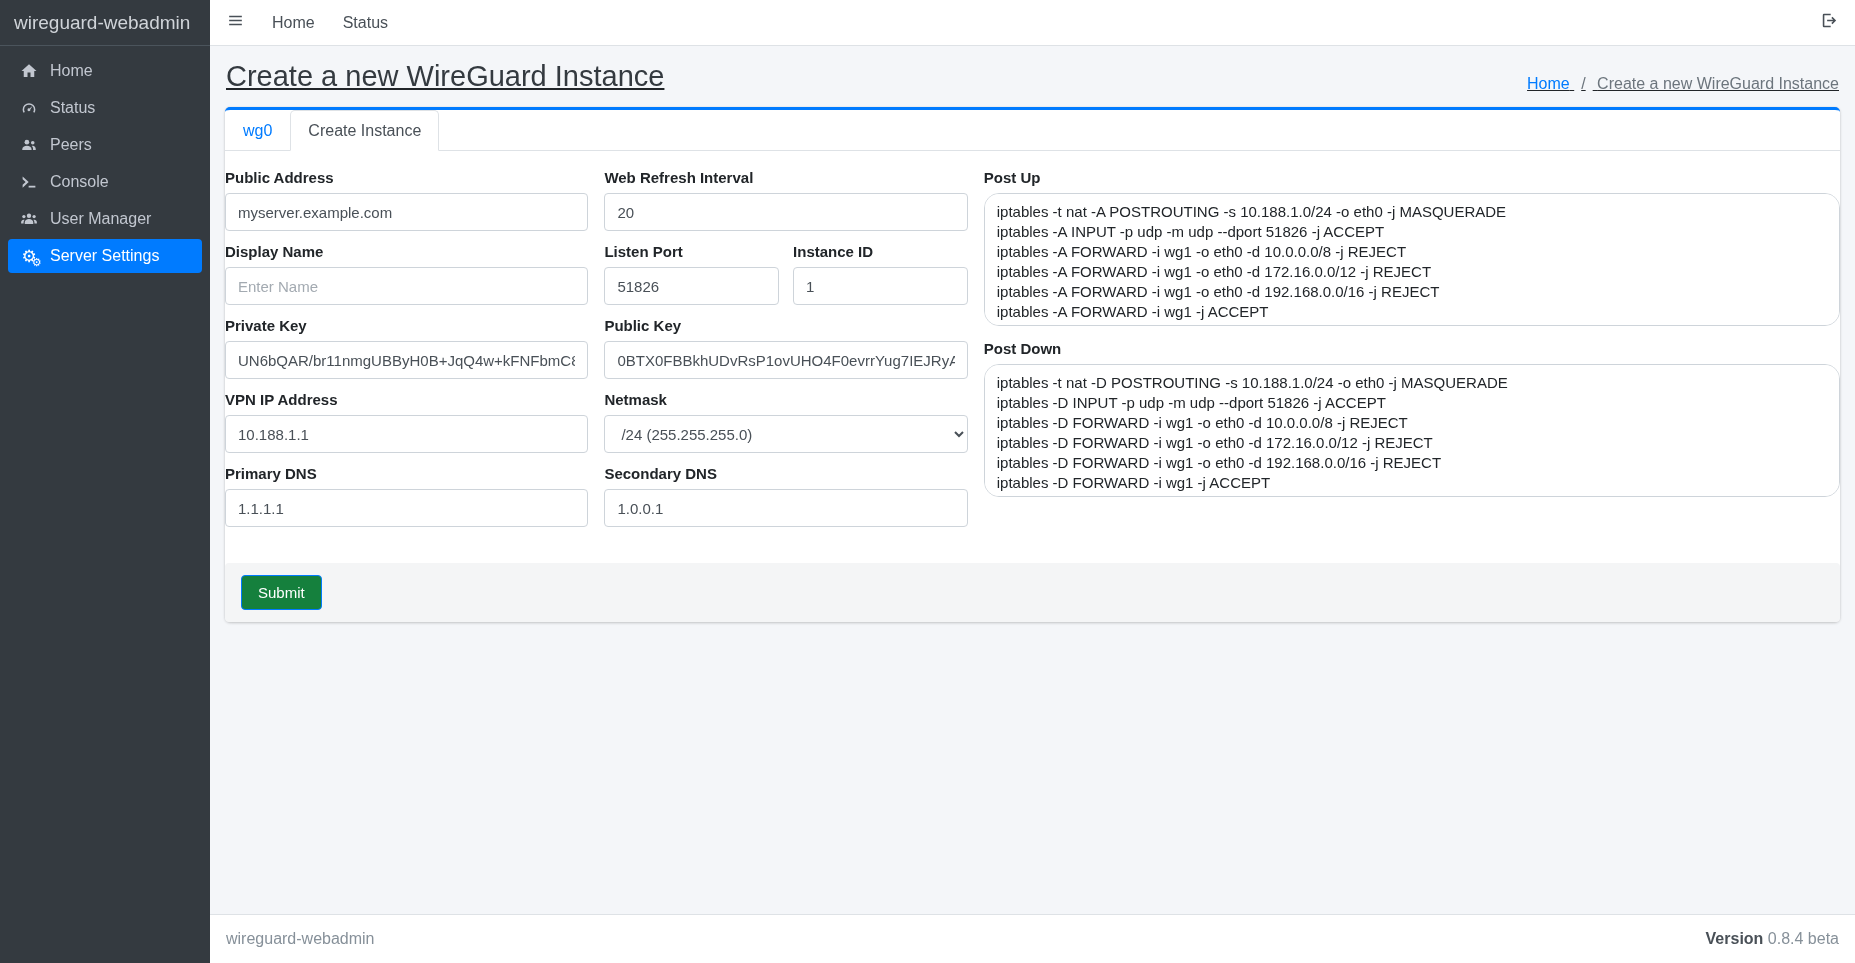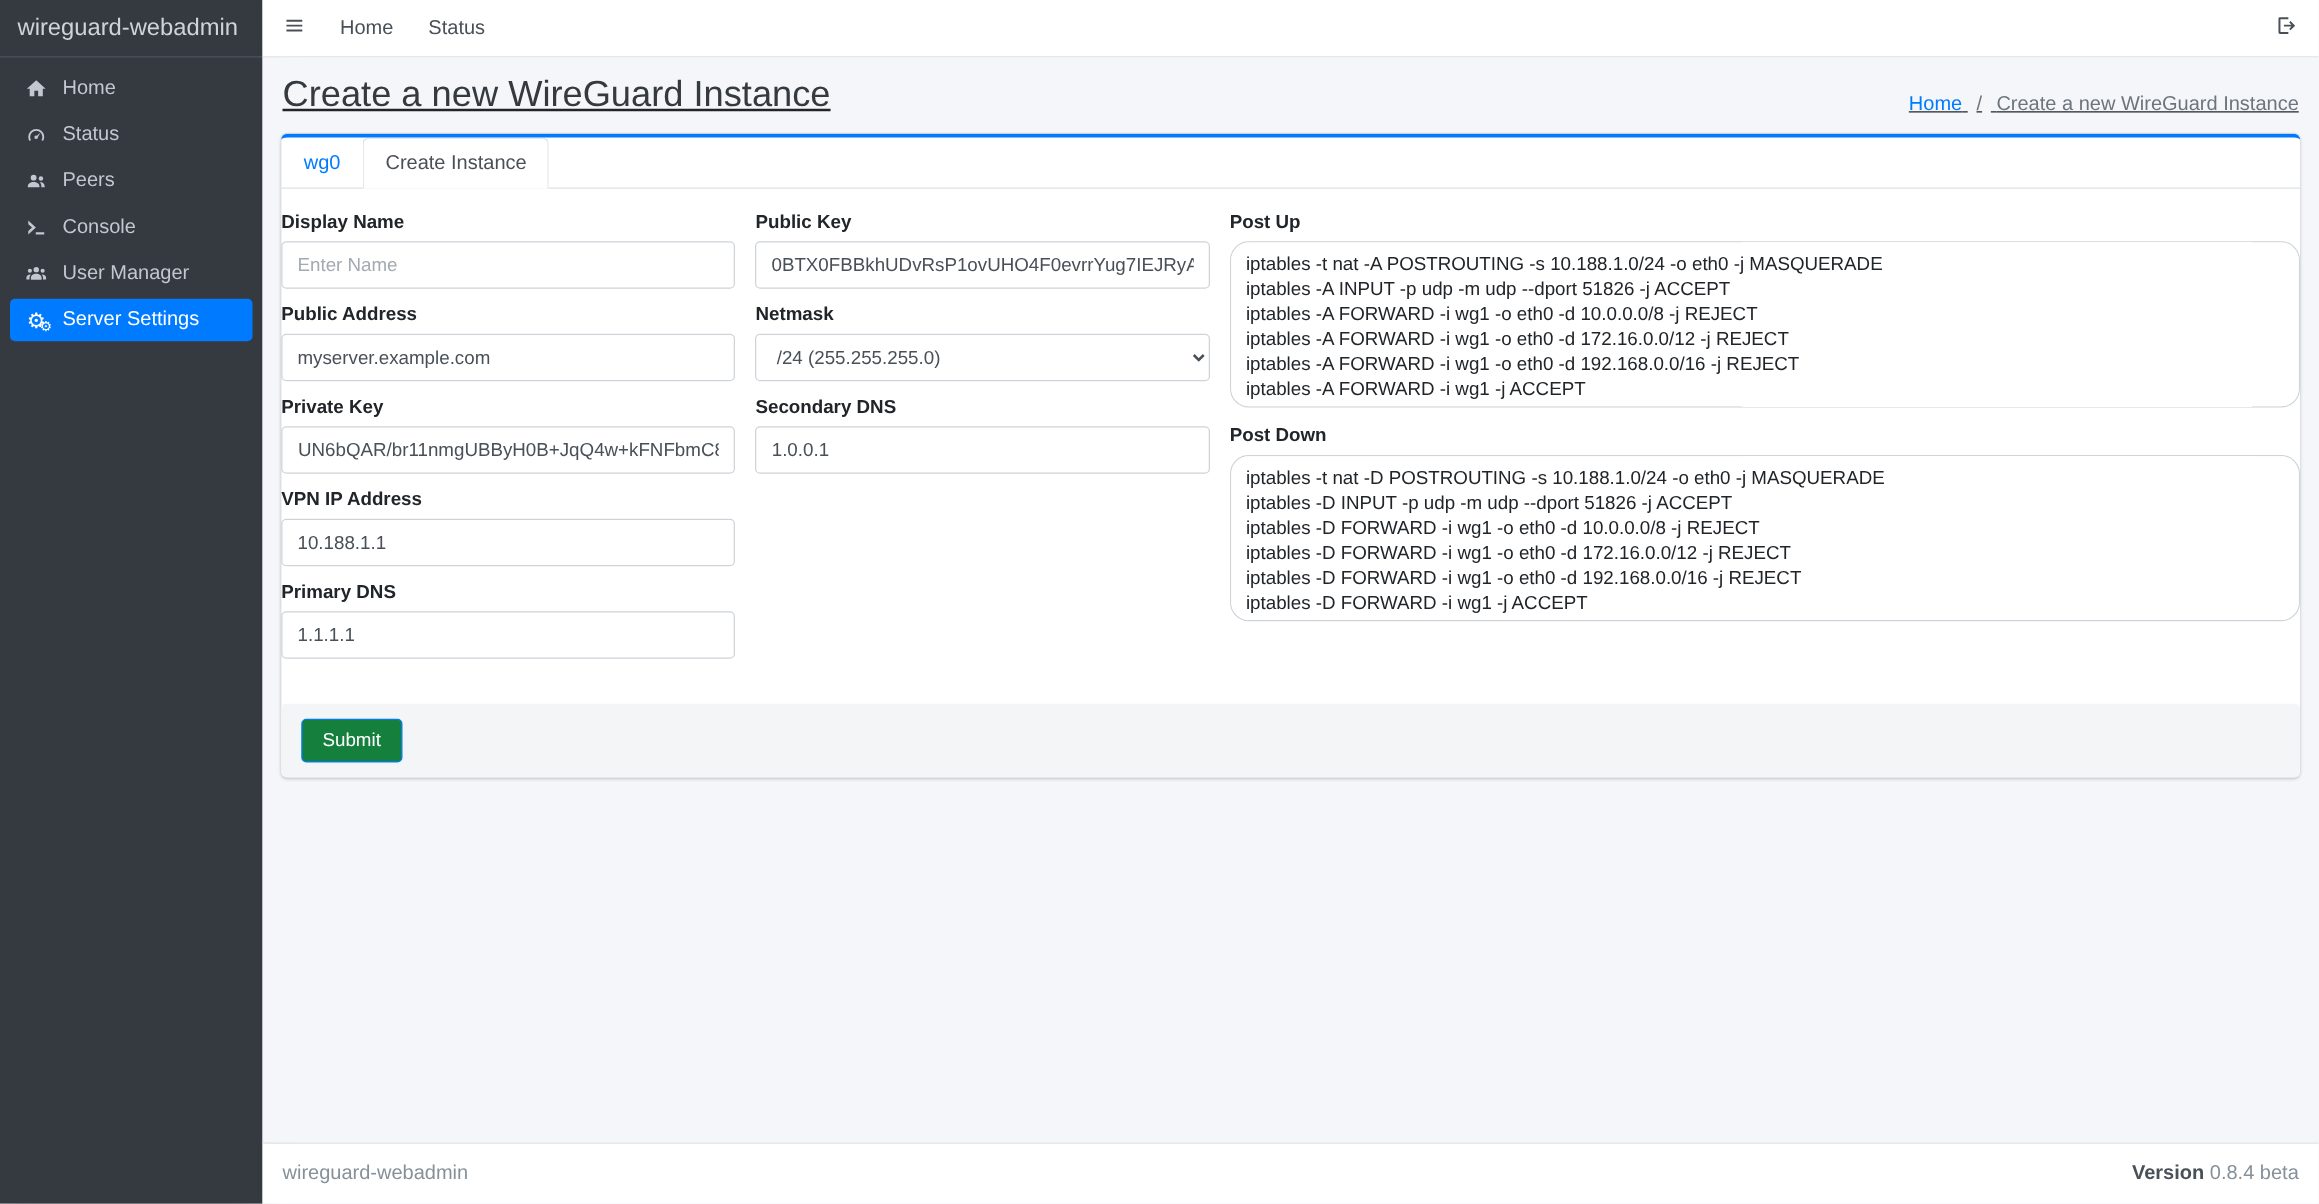--- a/index.html
+++ b/index.html
@@ -227,42 +227,58 @@
 
           <div class="tabs">
             <div class="tab link">wg0</div>
             <div class="tab active">Create Instance</div>
           </div>
 
           <div class="form-area">
 
             <div class="col-a">
               <div class="fg">
+                <label>Public Address</label>
+                <input type="text" value="myserver.example.com" style="">
+              </div>
+              <div class="fg">
                 <label>Display Name</label>
                 <input type="text" placeholder="Enter Name" style="">
               </div>
               <div class="fg">
-                <label>Public Address</label>
-                <input type="text" value="myserver.example.com" style="">
-              </div>
-              <div class="fg">
                 <label>Private Key</label>
                 <input type="text" value="UN6bQAR/br11nmgUBByH0B+JqQ4w+kFNFbmC8R" style="">
               </div>
               <div class="fg">
                 <label>VPN IP Address</label>
                 <input type="text" value="10.188.1.1" style="">
               </div>
               <div class="fg">
                 <label>Primary DNS</label>
                 <input type="text" value="1.1.1.1" style="">
               </div>
             </div>
 
             <div class="col-b">
+              <div class="fg">
+                <label>Web Refresh Interval</label>
+                <input type="text" value="20" style="">
+              </div>
+              <div class="fg">
+                <div class="split">
+                  <div class="half">
+                    <label>Listen Port</label>
+                    <input type="text" value="51826" style="">
+                  </div>
+                  <div class="half">
+                    <label>Instance ID</label>
+                    <input type="text" value="1" style="">
+                  </div>
+                </div>
+              </div>
               <div class="fg">
                 <label>Public Key</label>
                 <input type="text" value="0BTX0FBBkhUDvRsP1ovUHO4F0evrrYug7IEJRyA3sr" style="">
               </div>
               <div class="fg">
                 <label>Netmask</label>
                 <select>
                   <option>/24 (255.255.255.0)</option>
                 </select>
               </div>

